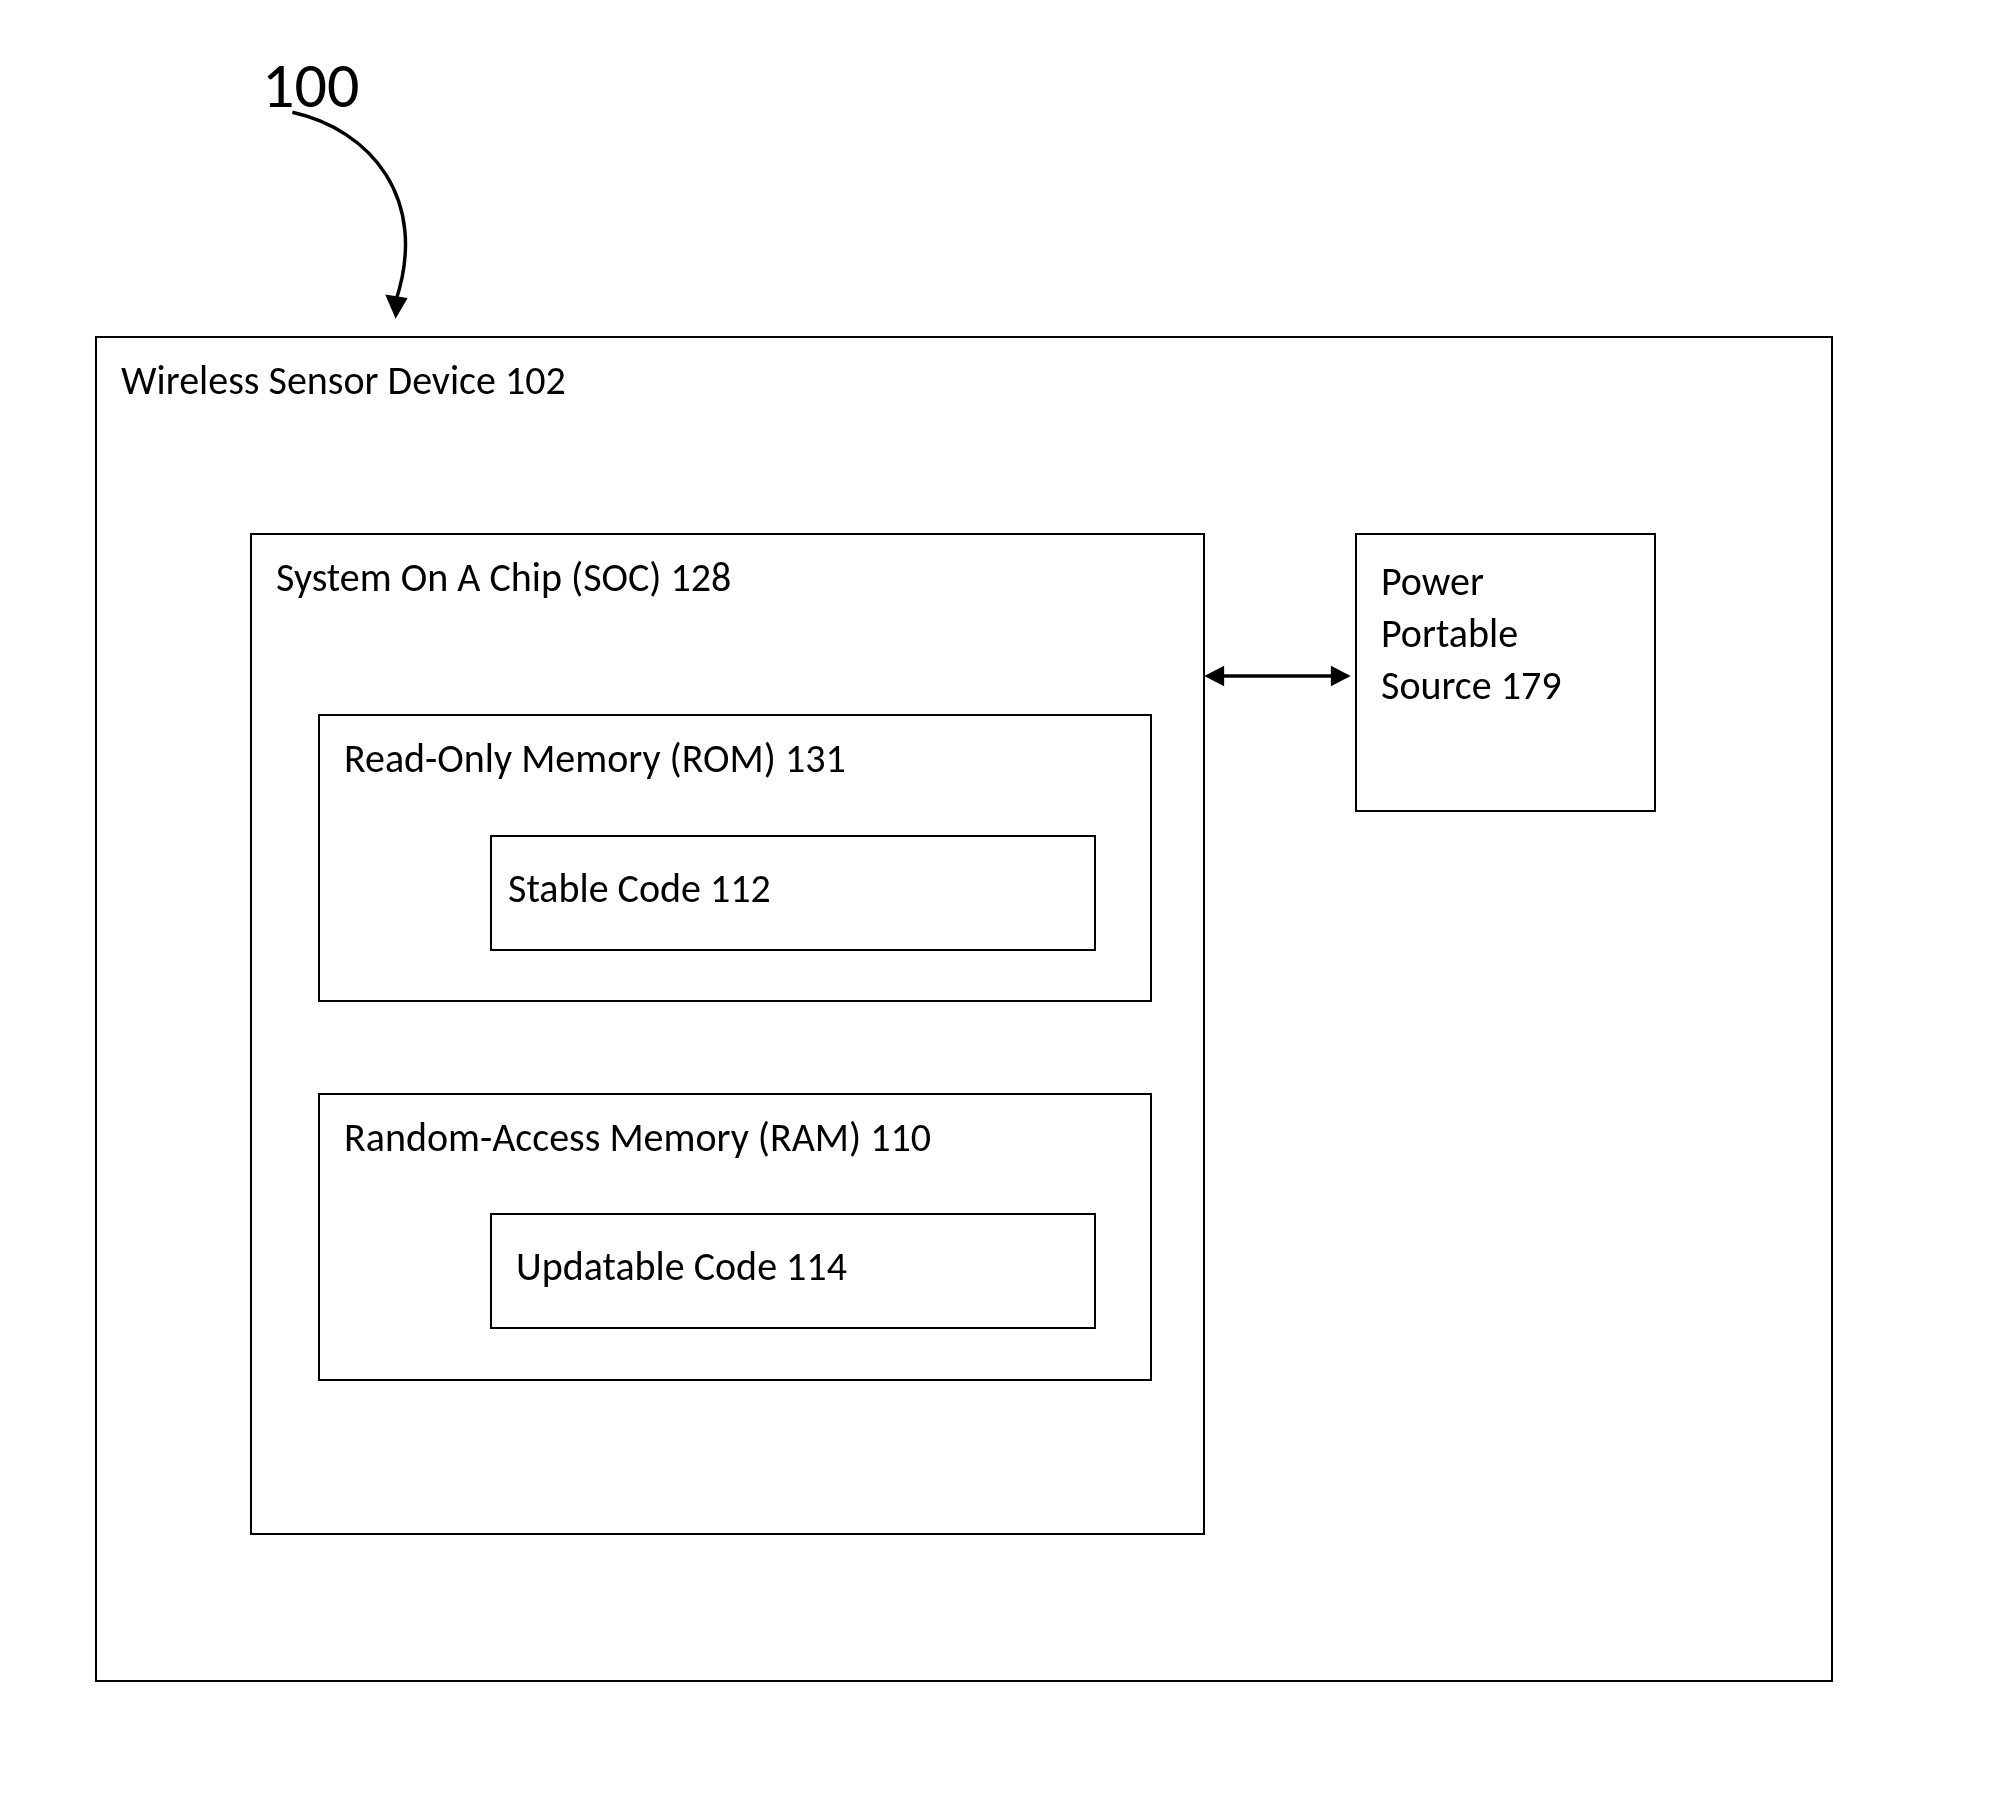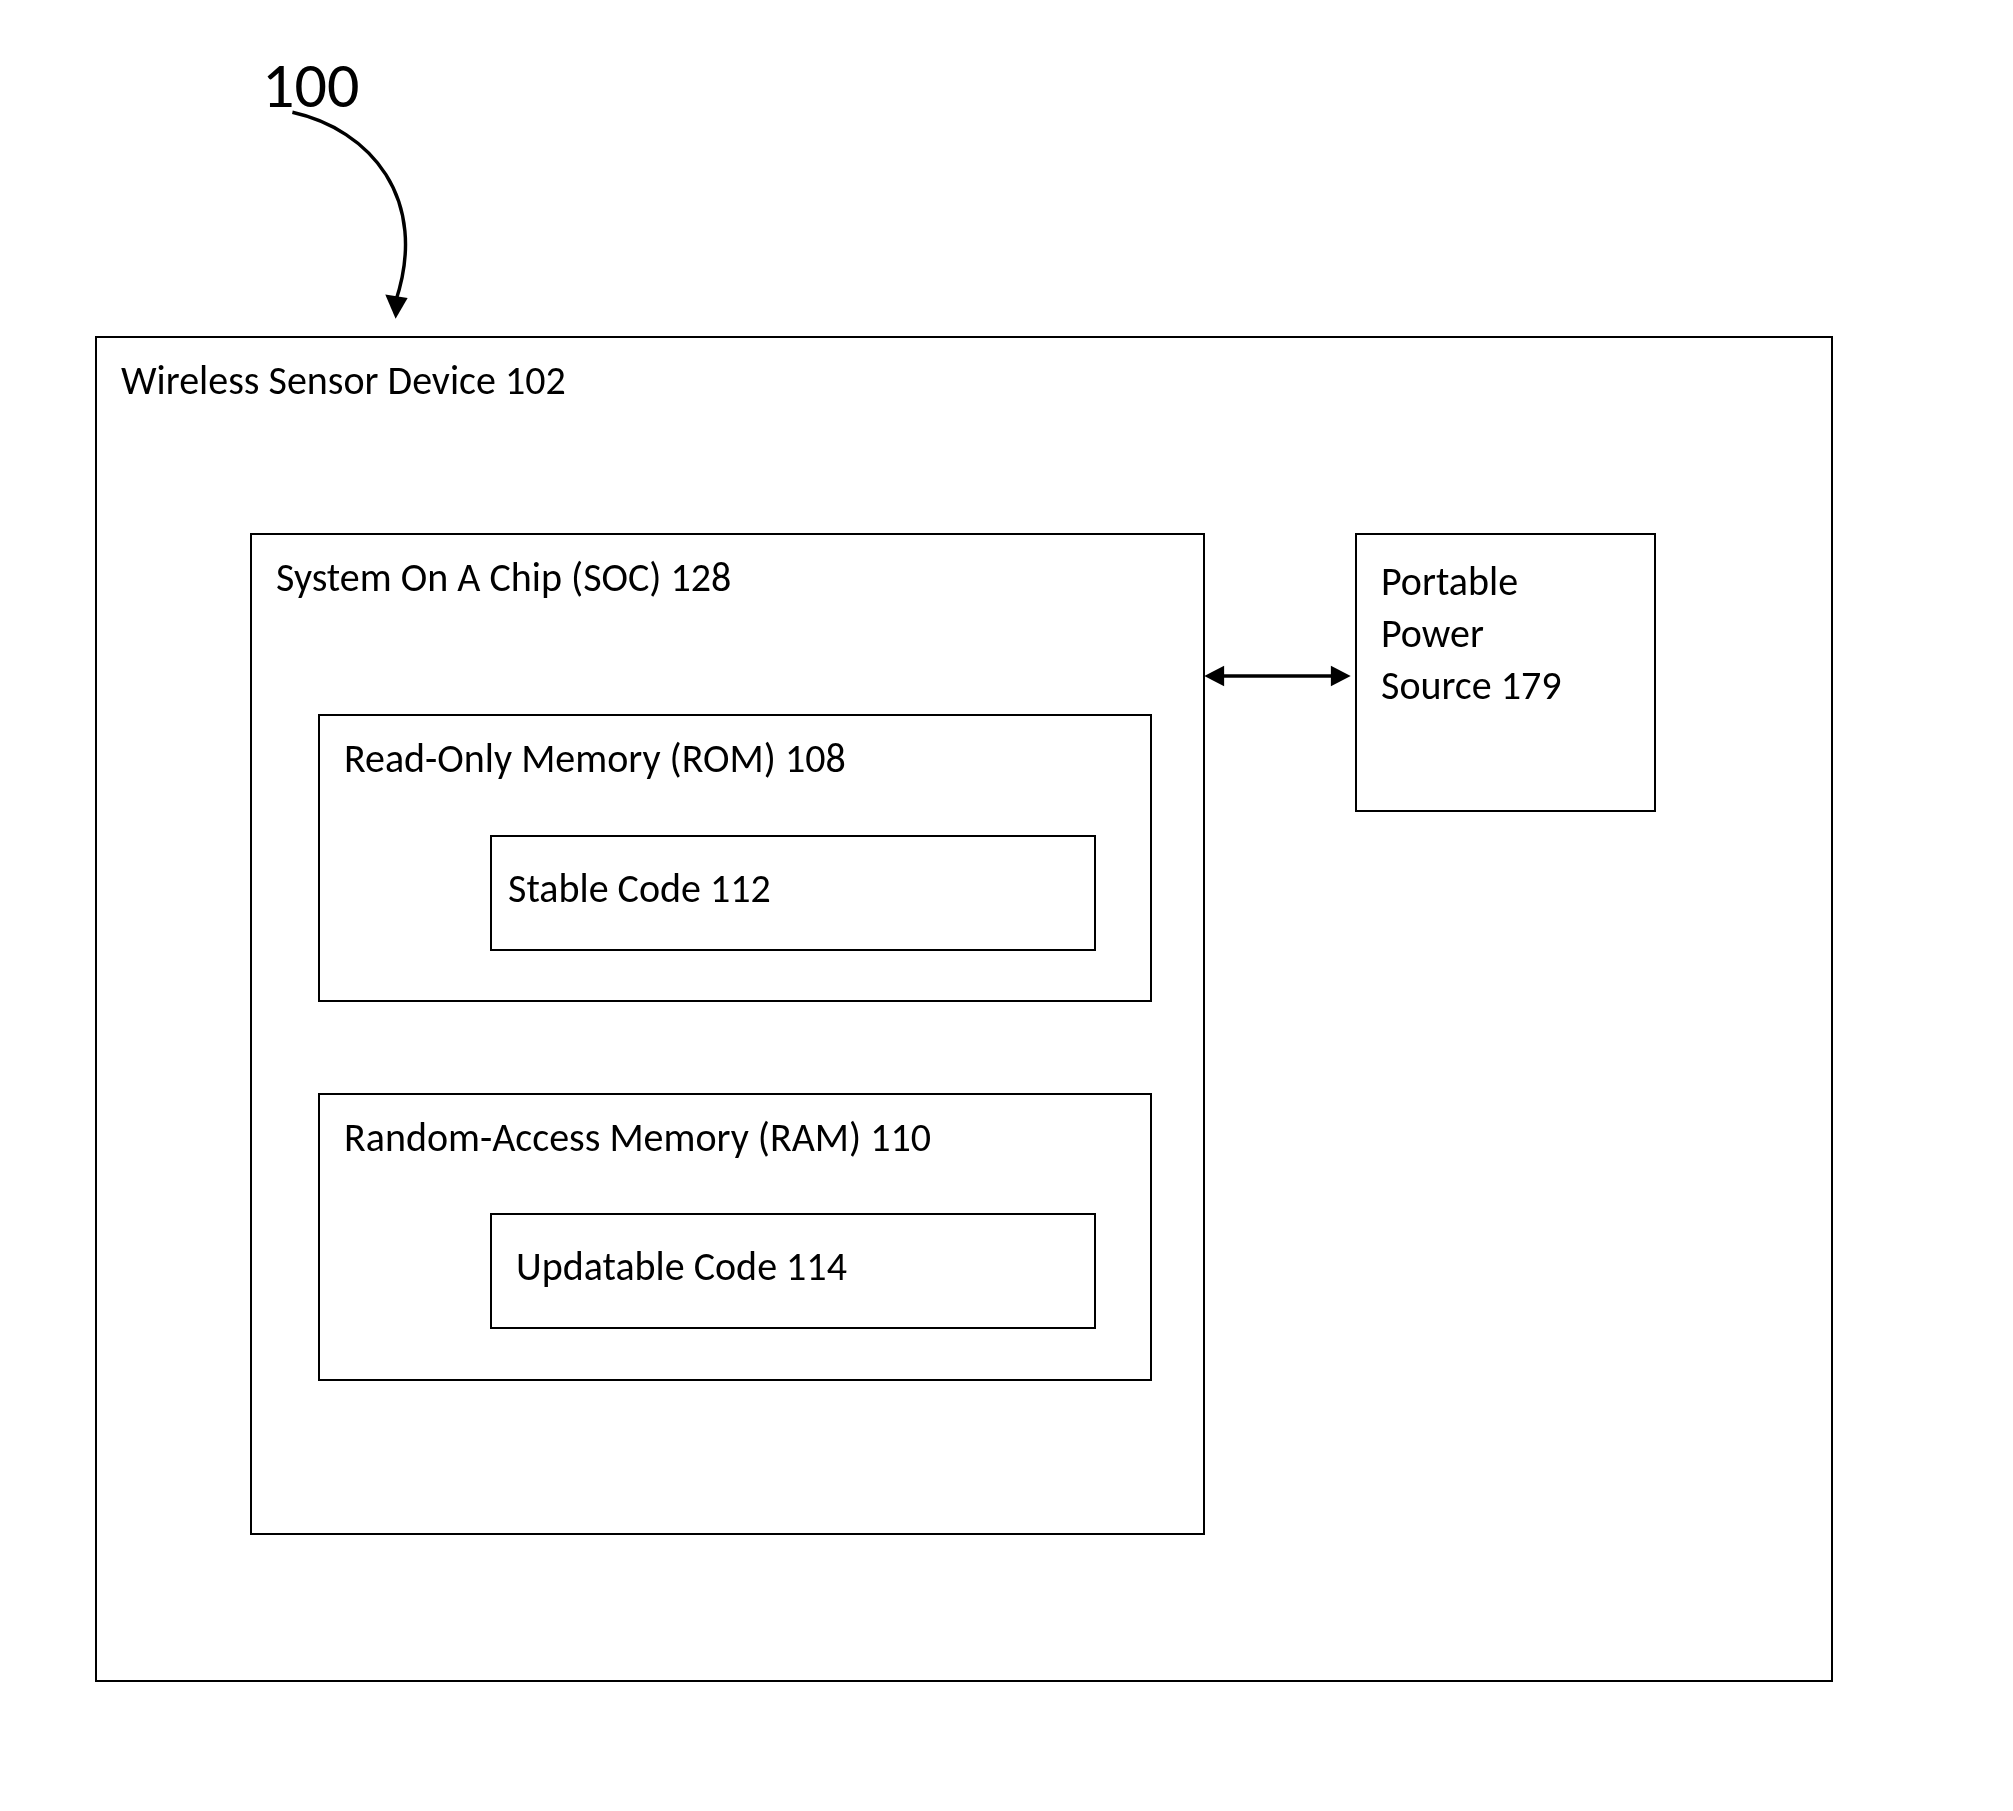--- a/index.html
+++ b/index.html
@@ -45,39 +45,39 @@
 
 <div class="box" style="left:95px; top:336px; width:1734px; height:1342px;">
   <div class="box-label">Wireless Sensor Device 102</div>
 </div>
 
 <div class="box" style="left:250px; top:533px; width:951px; height:998px;">
   <div class="box-label">System On A Chip (SOC) 128</div>
 </div>
 
 <div class="box" style="left:318px; top:714px; width:830px; height:284px;">
-  <div class="box-label">Read-Only Memory (ROM) 108</div>
+  <div class="box-label">Read-Only Memory (ROM) 131</div>
 </div>
 
 <div class="box" style="left:490px; top:835px; width:602px; height:112px;">
   <div class="box-label" style="padding:26px 16px;">Stable Code 112</div>
 </div>
 
 <div class="box" style="left:318px; top:1093px; width:830px; height:284px;">
   <div class="box-label">Random-Access Memory (RAM) 110</div>
 </div>
 
 <div class="box" style="left:490px; top:1213px; width:602px; height:112px;">
   <div class="box-label" style="padding:26px 24px;">Updatable Code 114</div>
 </div>
 
 <div class="box" style="left:1355px; top:533px; width:297px; height:275px;">
   <div class="box-label" style="padding:20.6px 24px;">
+    <div>Power</div>
     <div>Portable</div>
-    <div>Power</div>
     <div>Source 179</div>
   </div>
 </div>
 
 <svg class="arrow-svg" style="left:1200px; top:650px; width:155px; height:52px;" viewBox="0 0 180 60" width="155" height="52">
   <line x1="20" y1="30" x2="160" y2="30" stroke="#000" stroke-width="4"></line>
   <polygon points="5,30 28,18 28,42" fill="#000"></polygon>
   <polygon points="175,30 152,18 152,42" fill="#000"></polygon>
 </svg>
 

